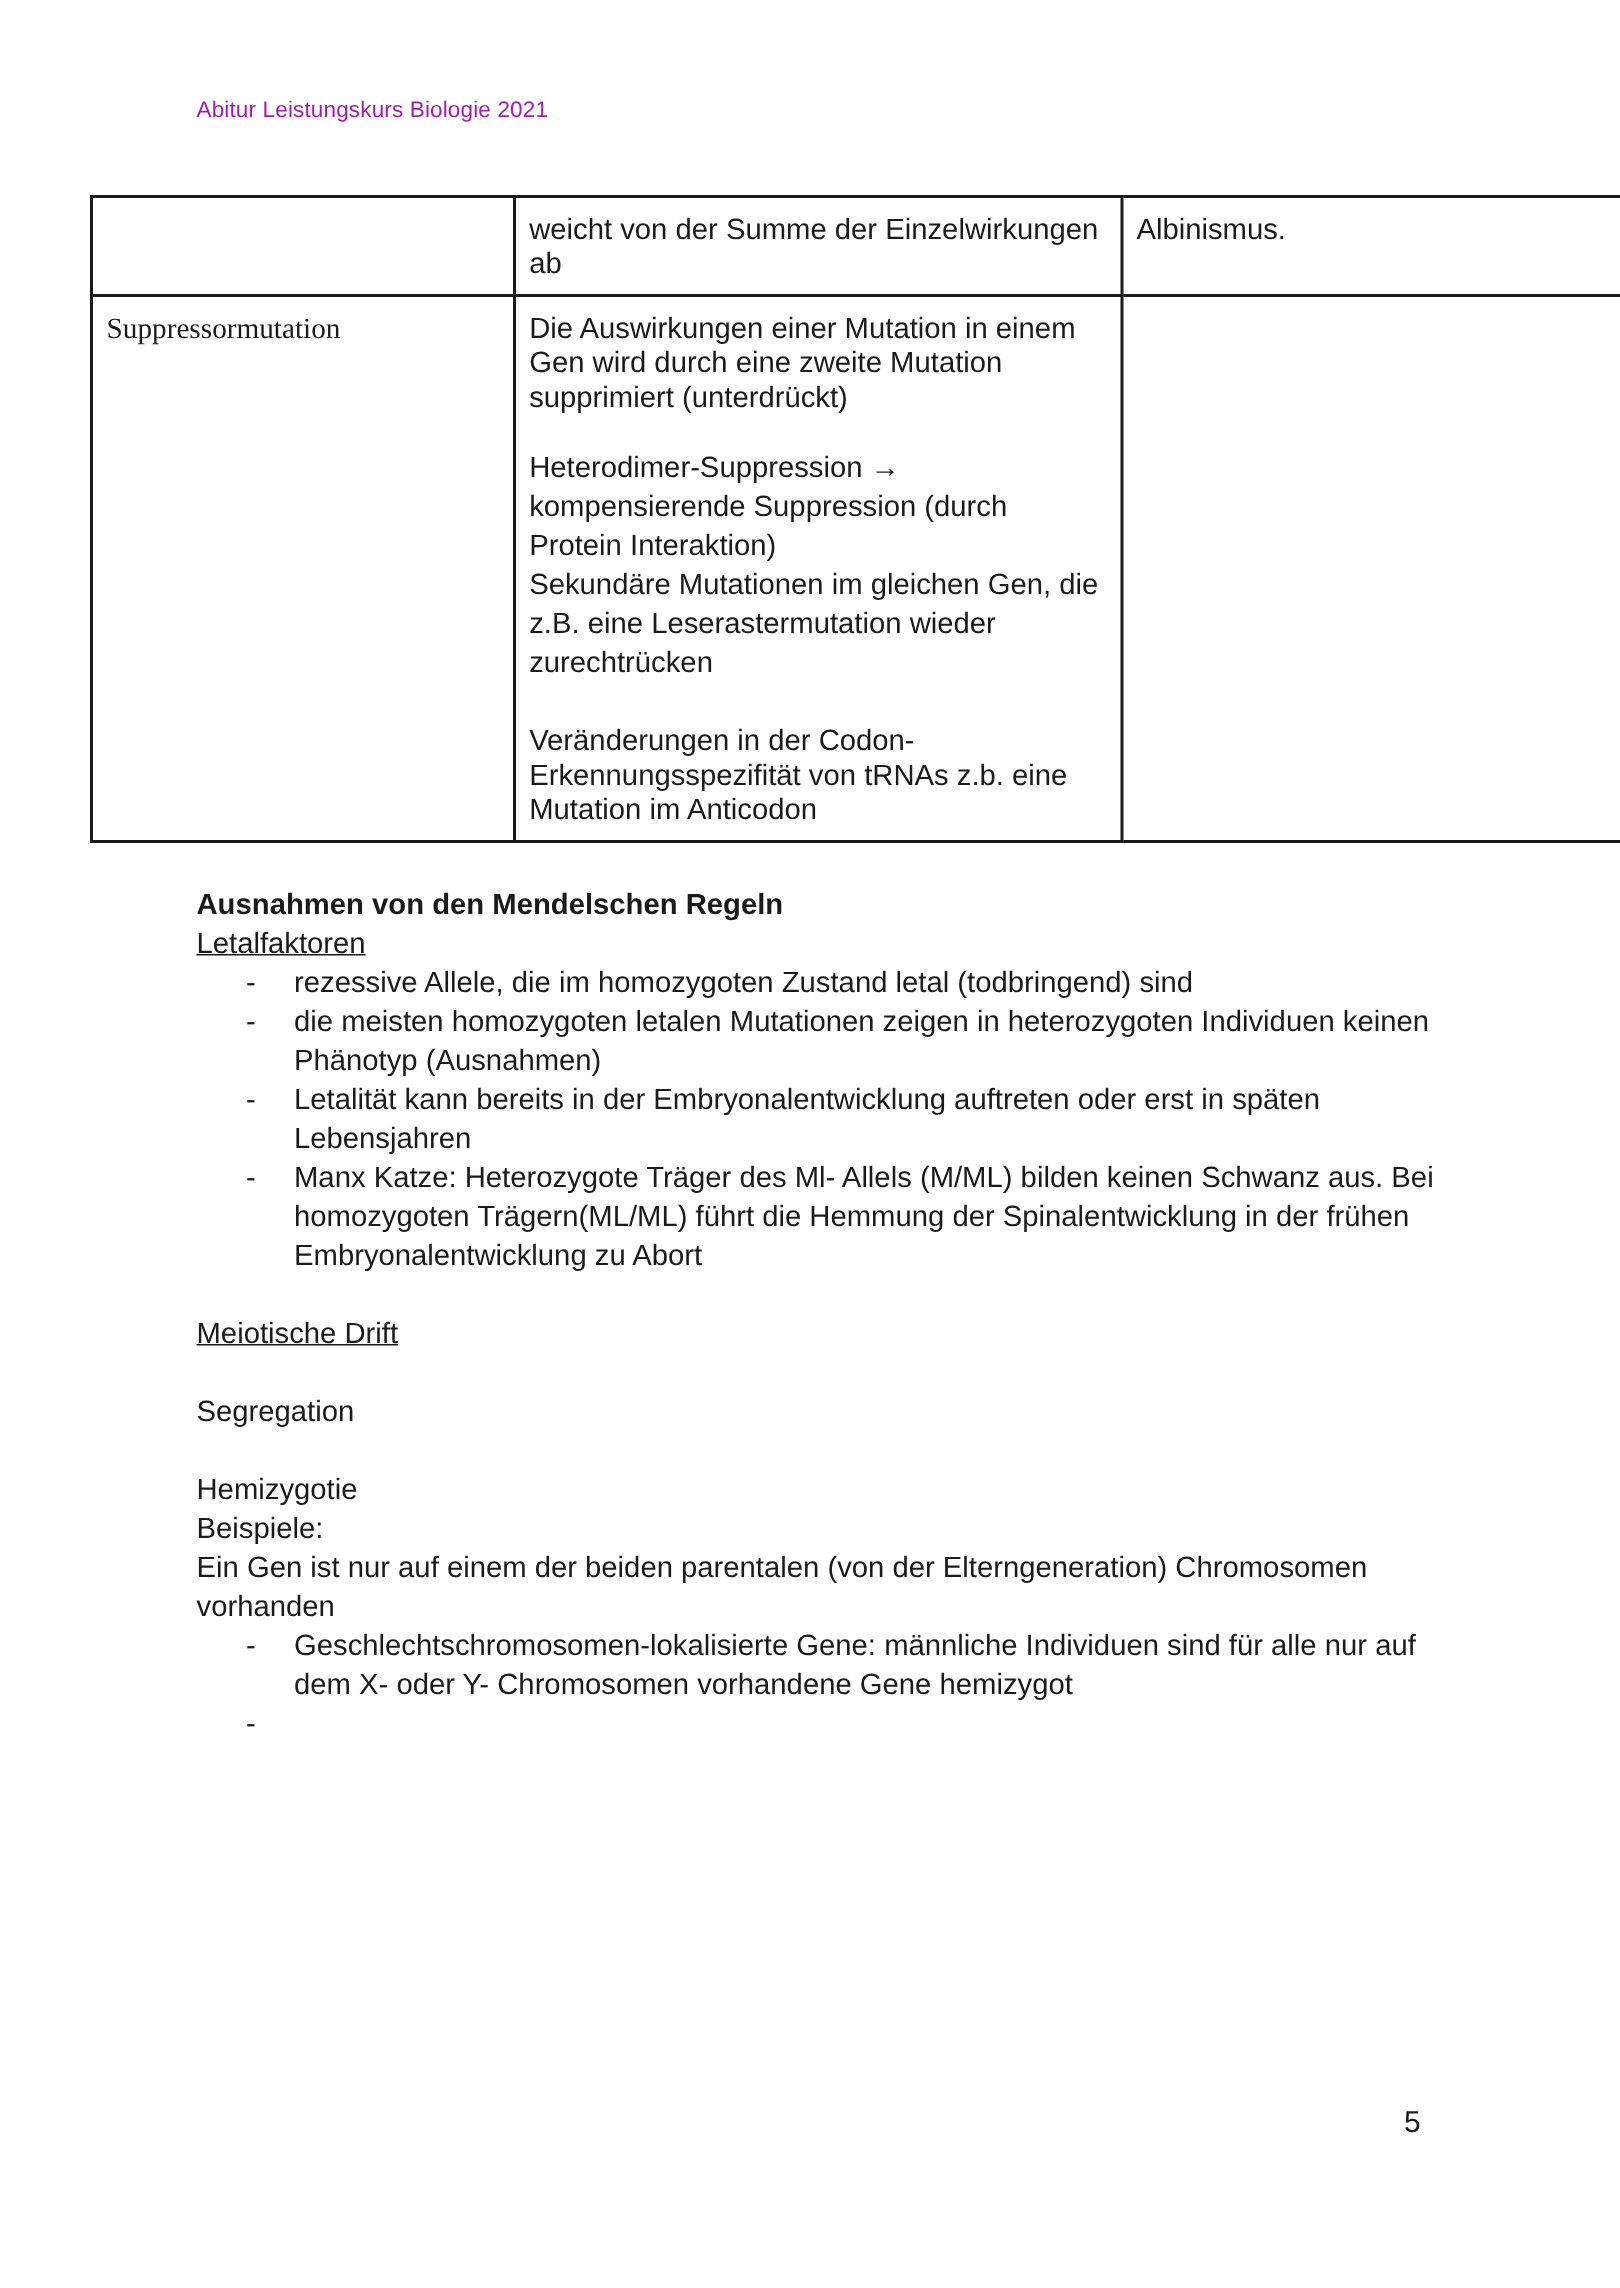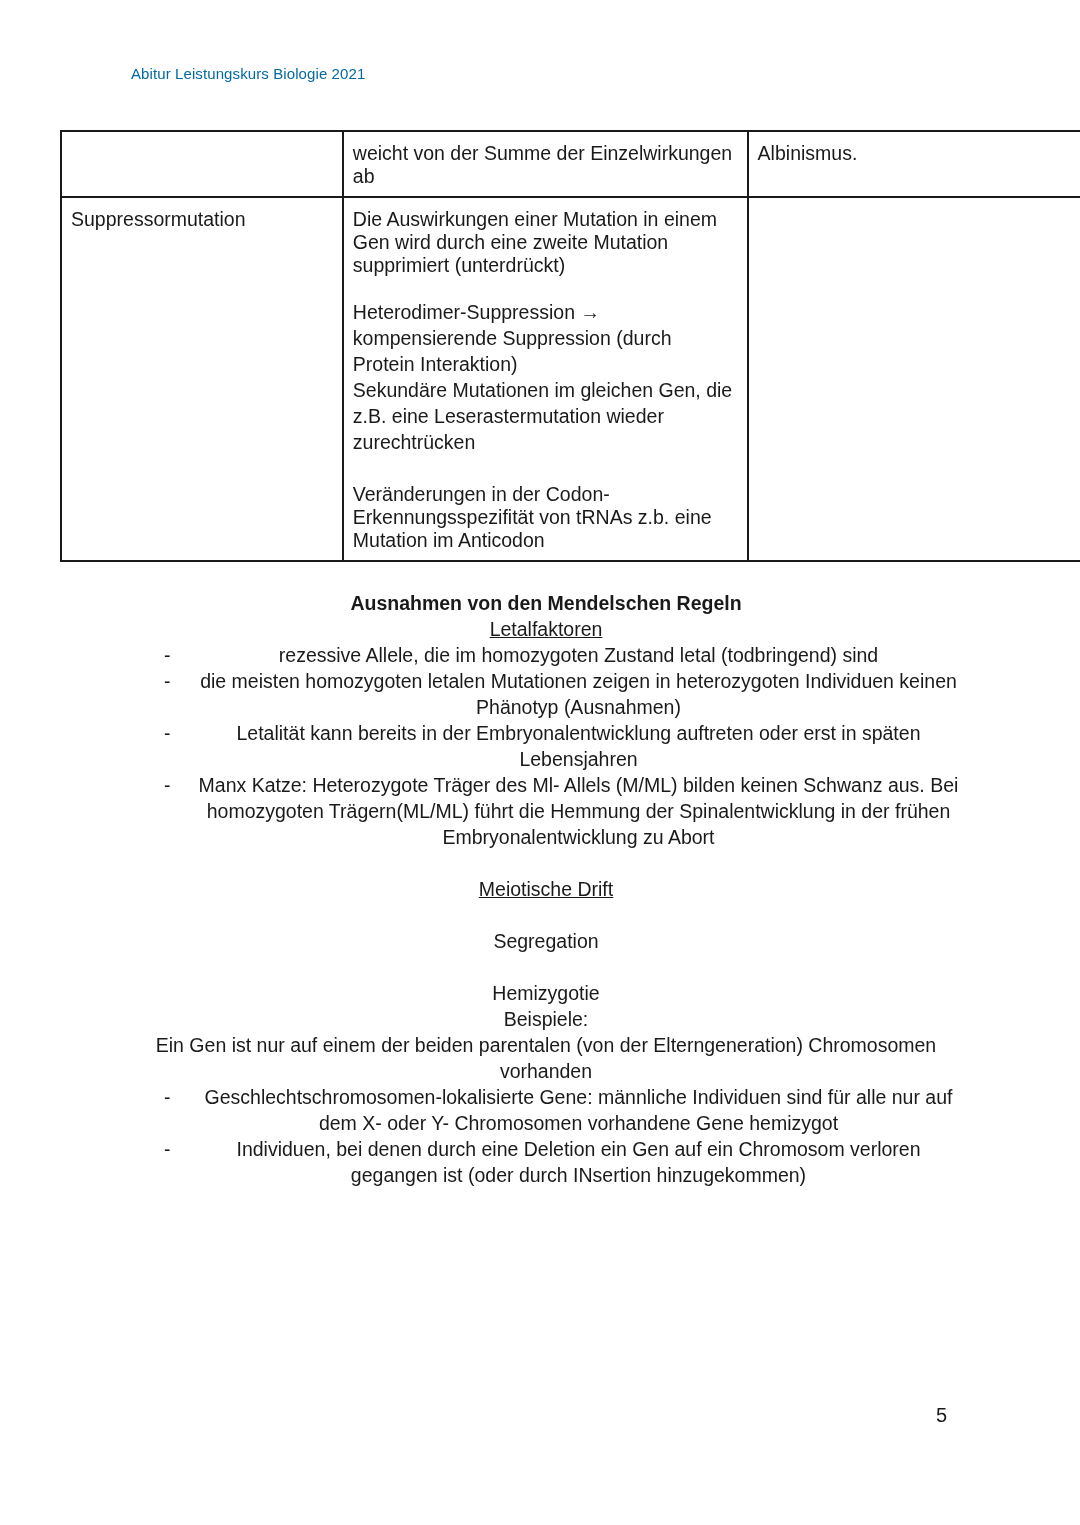--- a/index.html
+++ b/index.html
@@ -10,54 +10,53 @@
       position: relative;
       font-family: "Liberation Sans", sans-serif;
       color: #1a1a1a;
       overflow: hidden;
     }
     .page-header {
       position: absolute;
       left: 131px;
       top: 65px;
       font-size: 15px;
-      color: #0369a1;
+      color: #a21caf;
       letter-spacing: 0.1px;
     }
     table.mutation-table {
       position: absolute;
       left: 60px;
       top: 130px;
       width: 1061px;
       border-collapse: collapse;
       font-size: 19.5px;
       line-height: 23px;
     }
     table.mutation-table td {
       border: 2px solid #1a1a1a;
       vertical-align: top;
       padding: 10px 8px 8px 9px;
     }
-    table.mutation-table td.col1 { width: 252px; }
+    table.mutation-table td.col1 { width: 252px; font-family: Liberation Serif, serif; }
     table.mutation-table td.col2 { width: 362px; }
     table.mutation-table td.col3 { width: 333px; }
     .row1 td { height: 66px; }
     .cell-para { display: block; }
     .cell-para + .cell-para { margin-top: 22px; }
     .cell-para.tight { line-height: 26px; }
     .cell-para.tight + .cell-para { margin-top: 0; }
 
     .content {
       position: absolute;
       left: 131px;
       top: 590px;
       width: 830px;
       font-size: 19.5px;
       line-height: 26px;
-      text-align: center;
     }
     .h-bold { font-weight: bold; }
     .u { text-decoration: underline; }
     .bullets { list-style: none; margin: 0; padding: 0; }
     .bullets li { position: relative; padding-left: 65px; }
     .bullets li .dash {
       position: absolute;
       left: 33px;
       top: 0;
     }
@@ -111,19 +110,19 @@
 
   <div class="gap"></div>
   <div>Segregation</div>
 
   <div class="gap"></div>
   <div>Hemizygotie</div>
   <div>Beispiele:</div>
   <div>Ein Gen ist nur auf einem der beiden parentalen (von der Elterngeneration) Chromosomen vorhanden</div>
   <ul class="bullets">
     <li><span class="dash">-</span><span>Geschlechtschromosomen-lokalisierte Gene: männliche Individuen sind für alle nur auf dem X- oder Y- Chromosomen vorhandene Gene hemizygot</span></li>
-    <li><span class="dash">-</span><span>Individuen, bei denen durch eine Deletion ein Gen auf ein Chromosom verloren gegangen ist (oder durch INsertion hinzugekommen)</span></li>
+    <li><span class="dash">-</span></li>
   </ul>
 
   <div class="gap"></div>
 </div>
 
 <div class="page-number">5</div>
 
 </body></html>

